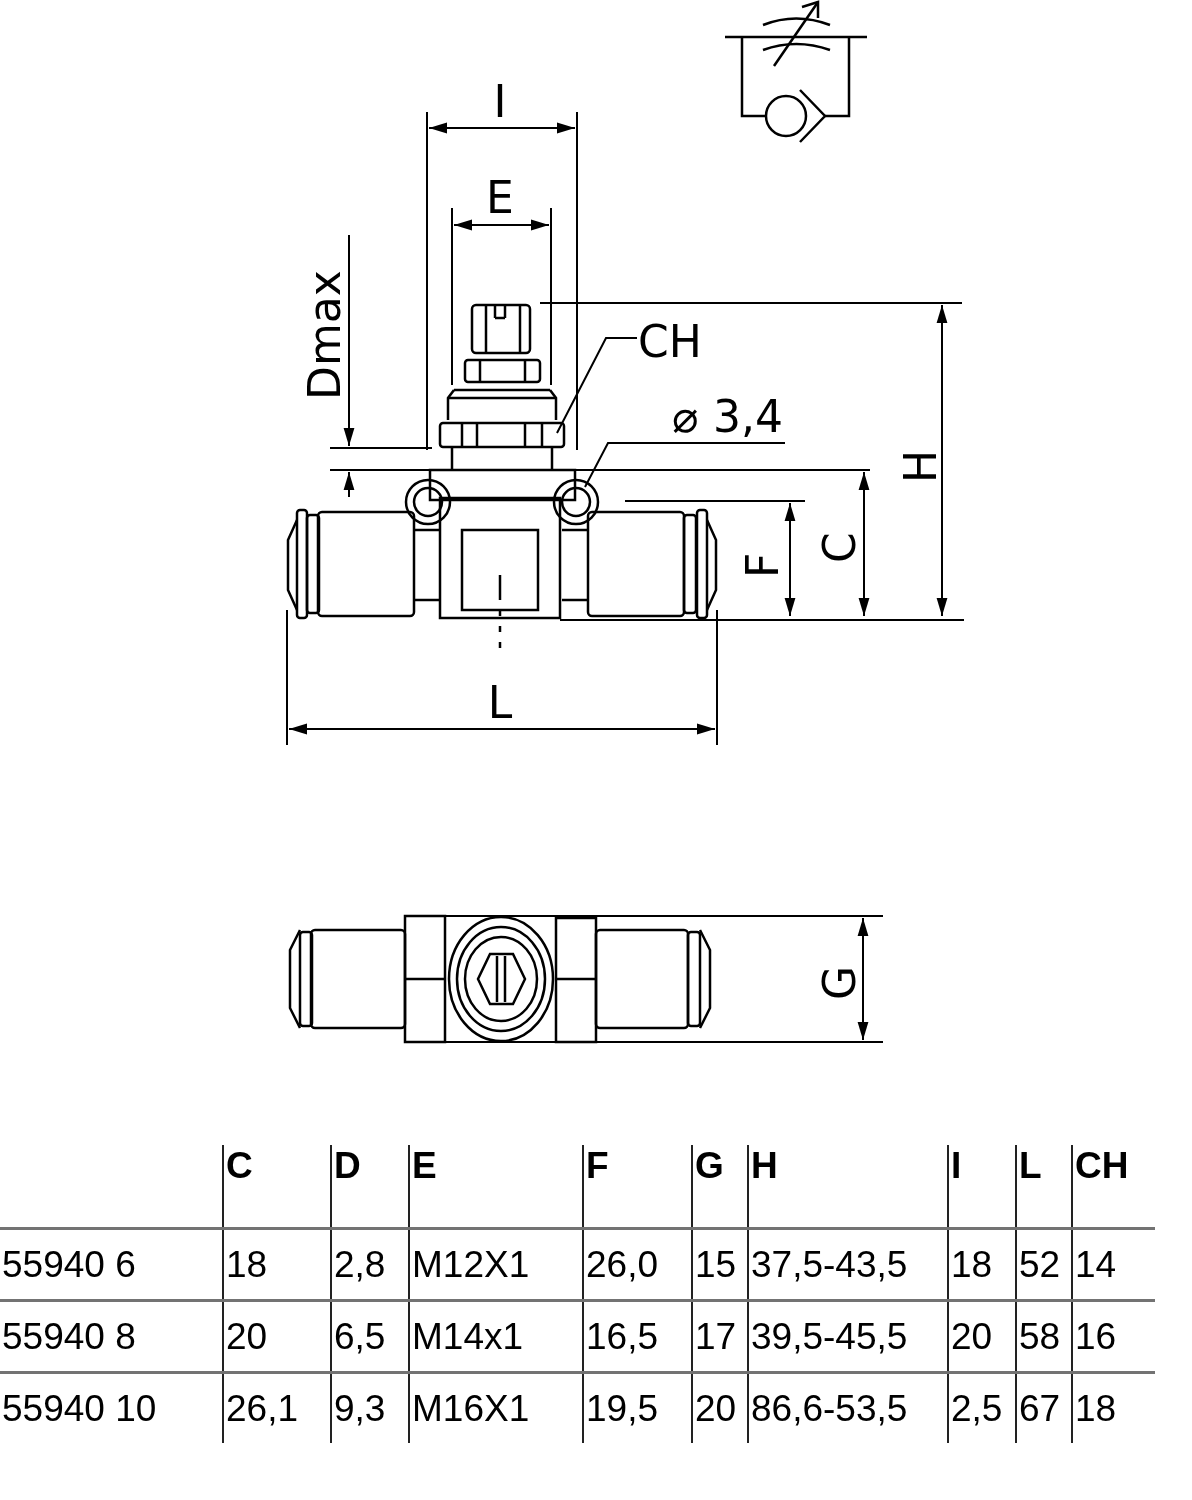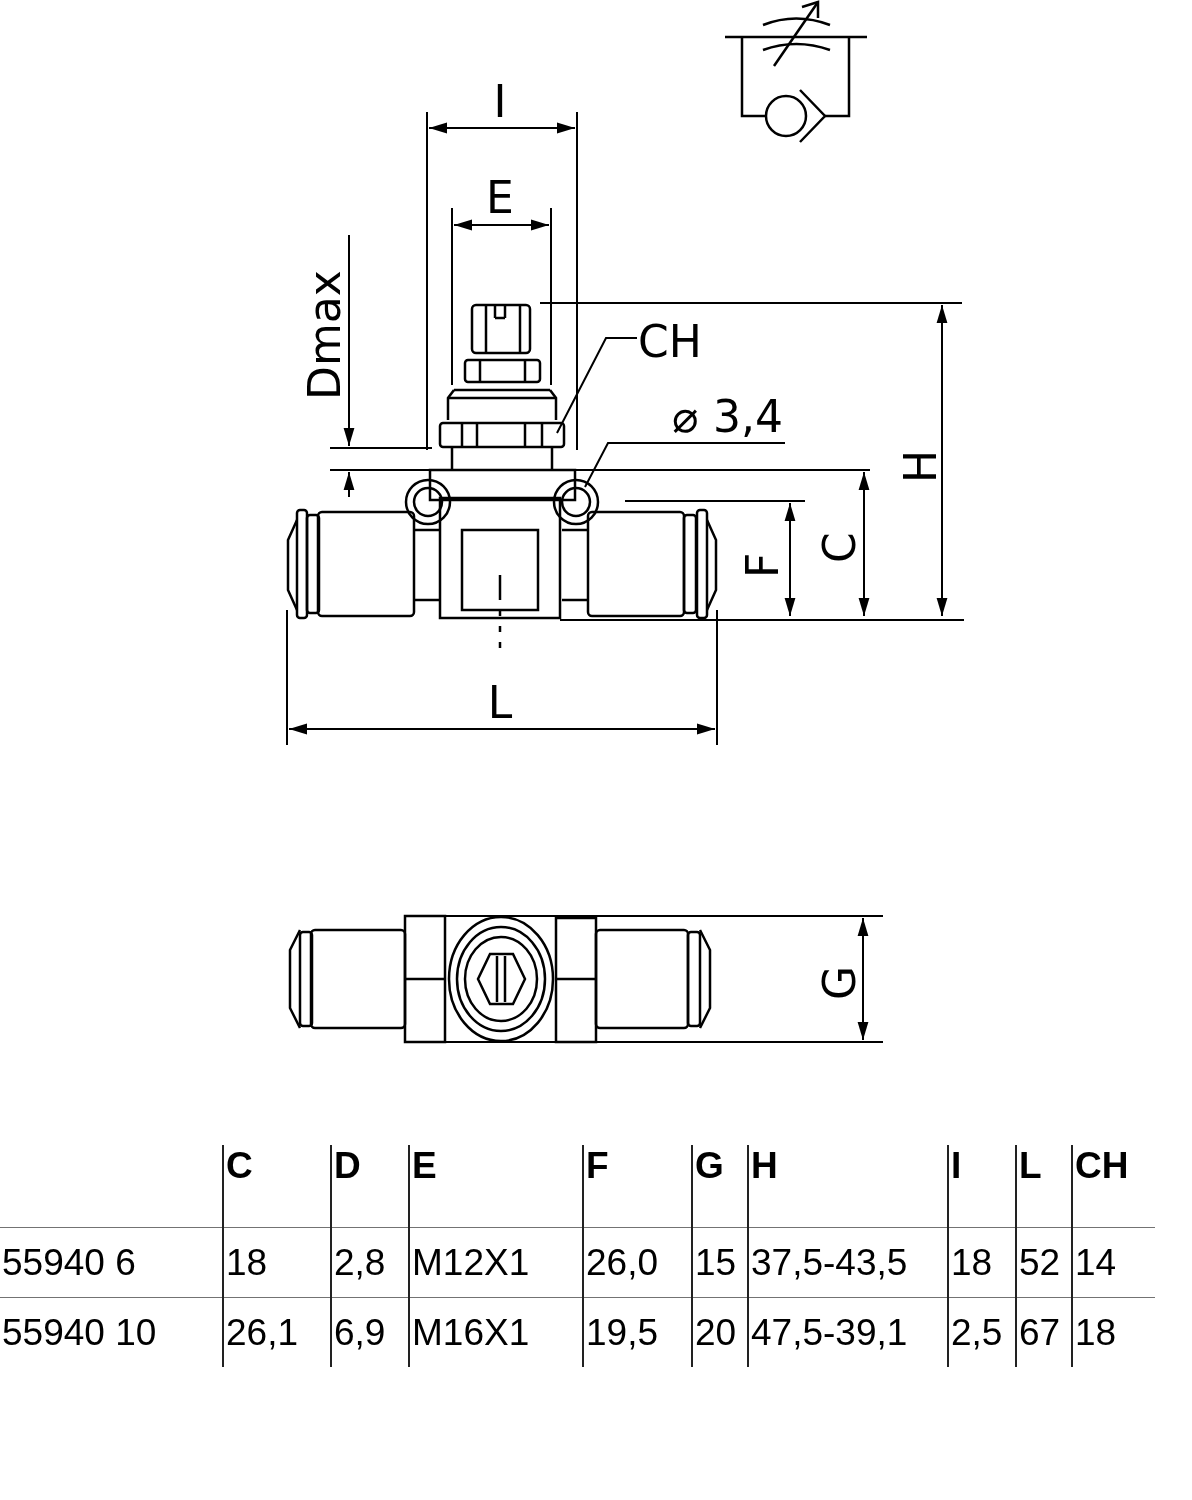--- a/index.html
+++ b/index.html
@@ -5,21 +5,21 @@
   html, body { margin: 0; padding: 0; background: #ffffff; }
   body { width: 1192px; height: 1500px; position: relative; overflow: hidden;
          font-family: "DejaVu Sans", sans-serif; color: #000; }
   #drawing { position: absolute; left: 0; top: 0; width: 1192px; height: 1100px; }
   .lbl { font-family: "DejaVu Sans", sans-serif; font-size: 44px; fill: #000; }
   #spec-table { position: absolute; left: 0; top: 1145px; border-collapse: collapse;
                 font-family: "Liberation Sans", sans-serif; font-size: 37px; }
   #spec-table th { font-weight: bold; text-align: left; vertical-align: top;
                    height: 82px; padding: 0 0 0 2px; }
   #spec-table td { height: 69px; padding: 0 0 0 2px; vertical-align: middle; }
-  #spec-table tbody tr td { border-top: 1px solid #737373; border-radius: 19px; }
+  #spec-table tbody tr td { border-top: 3px solid #737373; border-radius: 19px; }
   #spec-table .vl { border-left: 2px solid #222; }
 </style>
 </head>
 <body>
 
 <svg id="drawing" viewBox="0 0 1192 1100" xmlns="http://www.w3.org/2000/svg">
   <defs>
     <marker id="arr" viewBox="0 0 10 10" refX="10" refY="5" markerWidth="9" markerHeight="9" orient="auto-start-reverse">
       <path d="M0,2 L10,5 L0,8 z" fill="#000"></path>
     </marker>
@@ -180,25 +180,37 @@
       <td class="vl">2,8</td>
       <td class="vl">M12X1</td>
       <td class="vl">26,0</td>
       <td class="vl">15</td>
       <td class="vl">37,5-43,5</td>
       <td class="vl">18</td>
       <td class="vl">52</td>
       <td class="vl">14</td>
     </tr>
     <tr>
+      <td>55940 8</td>
+      <td class="vl">20</td>
+      <td class="vl">6,5</td>
+      <td class="vl">M14x1</td>
+      <td class="vl">16,5</td>
+      <td class="vl">17</td>
+      <td class="vl">39,5-45,5</td>
+      <td class="vl">20</td>
+      <td class="vl">58</td>
+      <td class="vl">16</td>
+    </tr>
+    <tr>
       <td>55940 10</td>
       <td class="vl">26,1</td>
-      <td class="vl">6,9</td>
+      <td class="vl">9,3</td>
       <td class="vl">M16X1</td>
       <td class="vl">19,5</td>
       <td class="vl">20</td>
-      <td class="vl">47,5-39,1</td>
+      <td class="vl">86,6-53,5</td>
       <td class="vl">2,5</td>
       <td class="vl">67</td>
       <td class="vl">18</td>
     </tr>
   </tbody>
 </table>
 
 </body></html>

